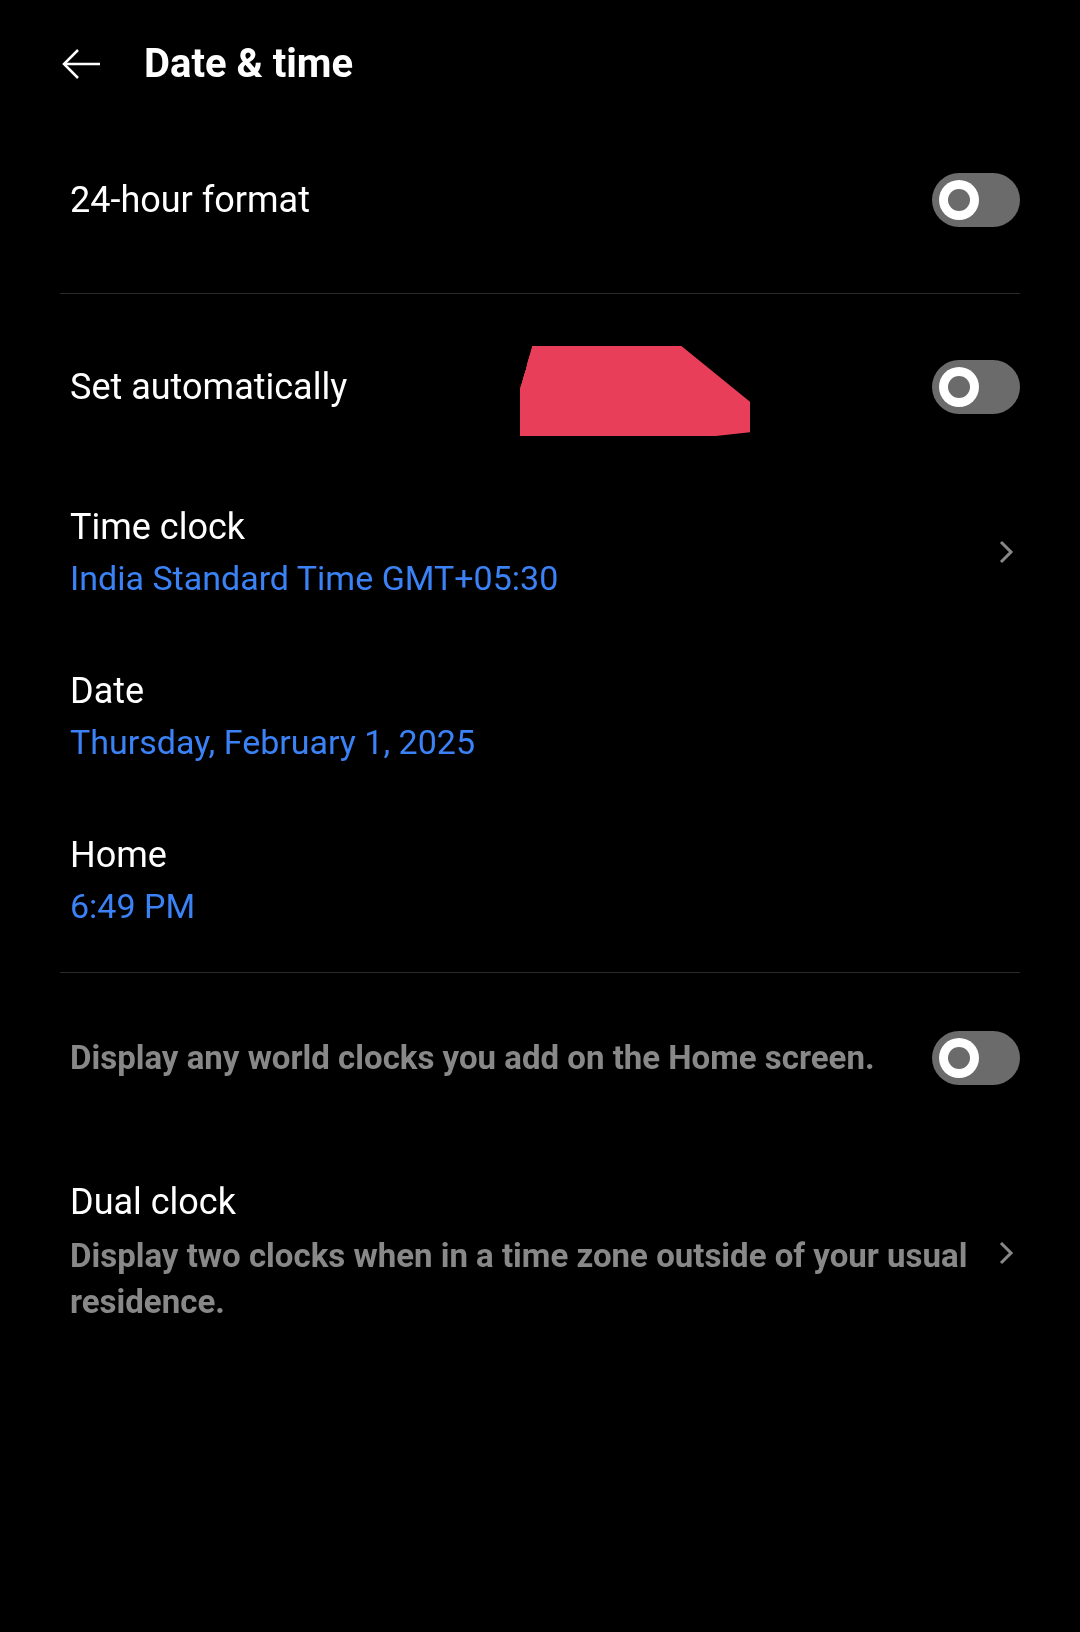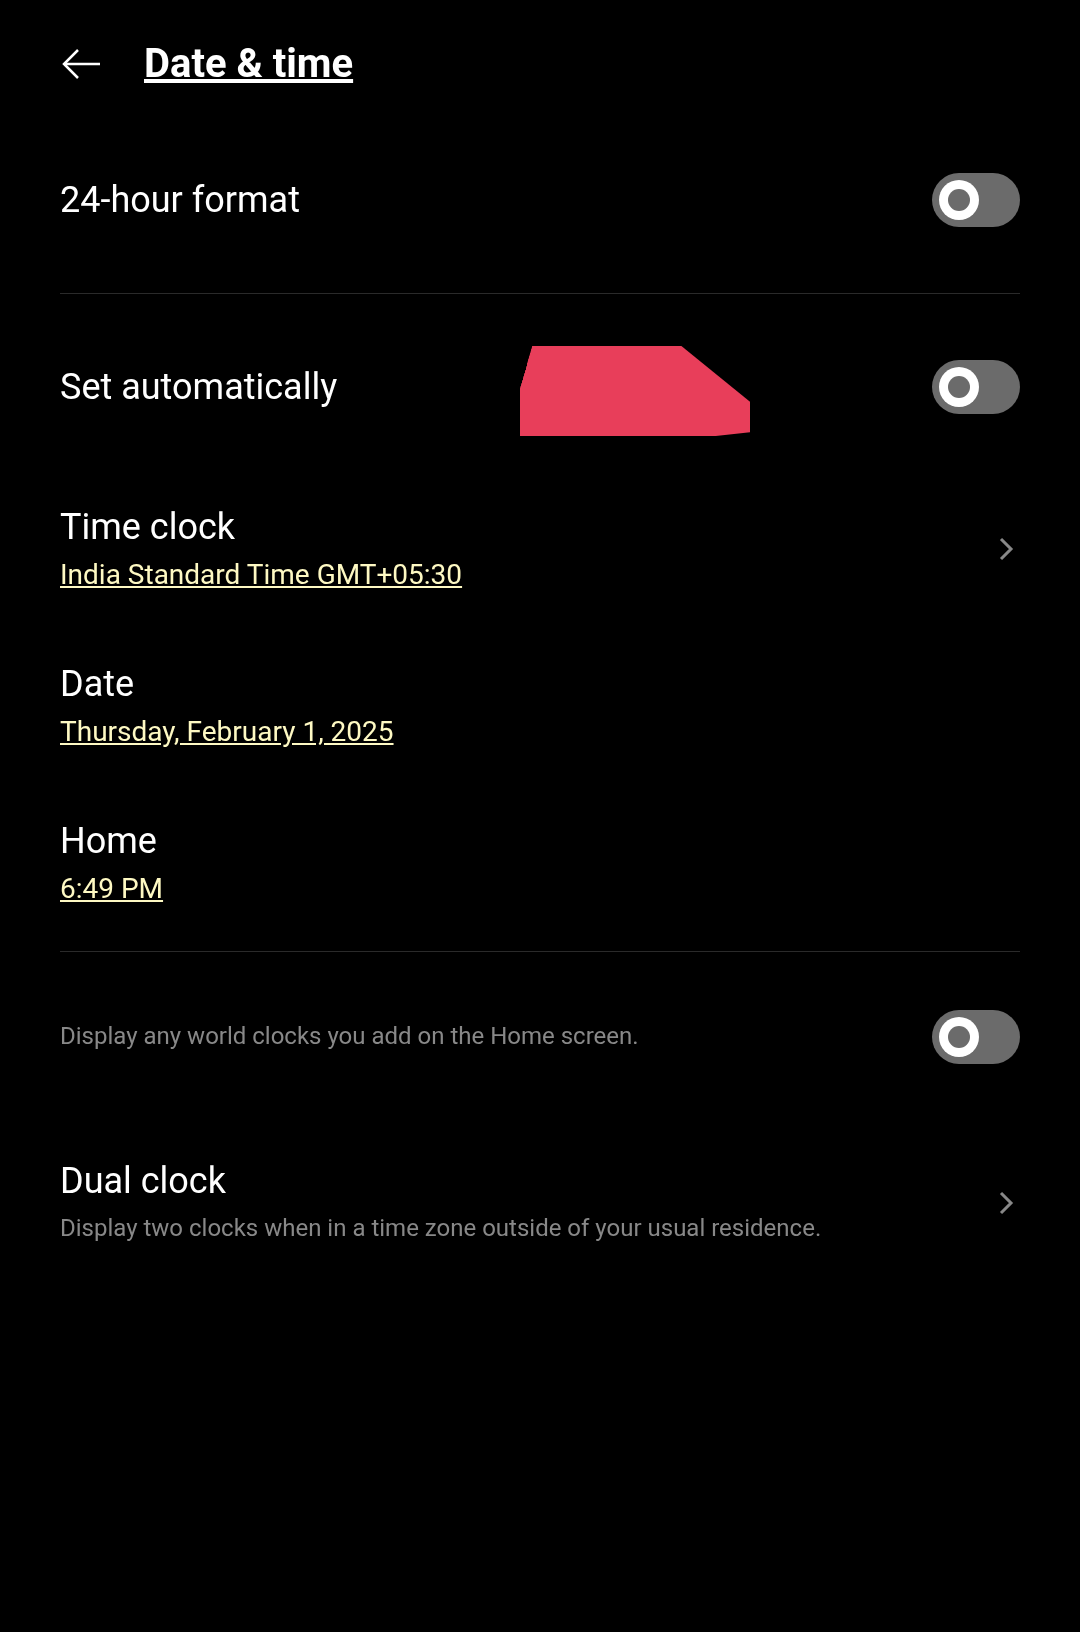--- a/index.html
+++ b/index.html
@@ -14,21 +14,20 @@
       font-family: -apple-system, BlinkMacSystemFont, 'Segoe UI', Roboto, sans-serif;
       color: #ffffff;
       overflow: hidden;
       position: relative;
     }
     .header {
       display: flex;
       align-items: center;
       padding: 40px 60px 30px 60px;
       gap: 40px;
-      text-decoration: underline;
     }
     .back-arrow {
       width: 44px;
       height: 44px;
       display: flex;
       align-items: center;
       justify-content: center;
       cursor: pointer;
     }
     .back-arrow svg {
@@ -44,44 +43,45 @@
       color: #ffffff;
     }
     .content {
       padding: 0 60px;
     }
     .row {
       display: flex;
       align-items: center;
       justify-content: space-between;
       padding: 48px 0;
+      margin-left: 10px;
     }
     .row-tall {
       padding: 56px 0;
     }
     .row-text {
       flex: 1;
       display: flex;
       flex-direction: column;
       gap: 10px;
     }
     .row-label {
       font-size: 36px;
       font-weight: 400;
       color: #ffffff;
     }
     .row-value {
-      font-size: 28px;
-      color: #fef9c3;
-      text-decoration: underline;
+      font-size: 34px;
+      color: #3b82f6;
     }
     .row-desc {
-      font-size: 24px;
+      font-size: 33px;
       color: #888888;
       line-height: 1.4;
+      font-weight: bold;
     }
     .toggle {
       width: 88px;
       height: 54px;
       background: #6b6b6b;
       border-radius: 27px;
       position: relative;
       cursor: pointer;
       flex-shrink: 0;
     }

